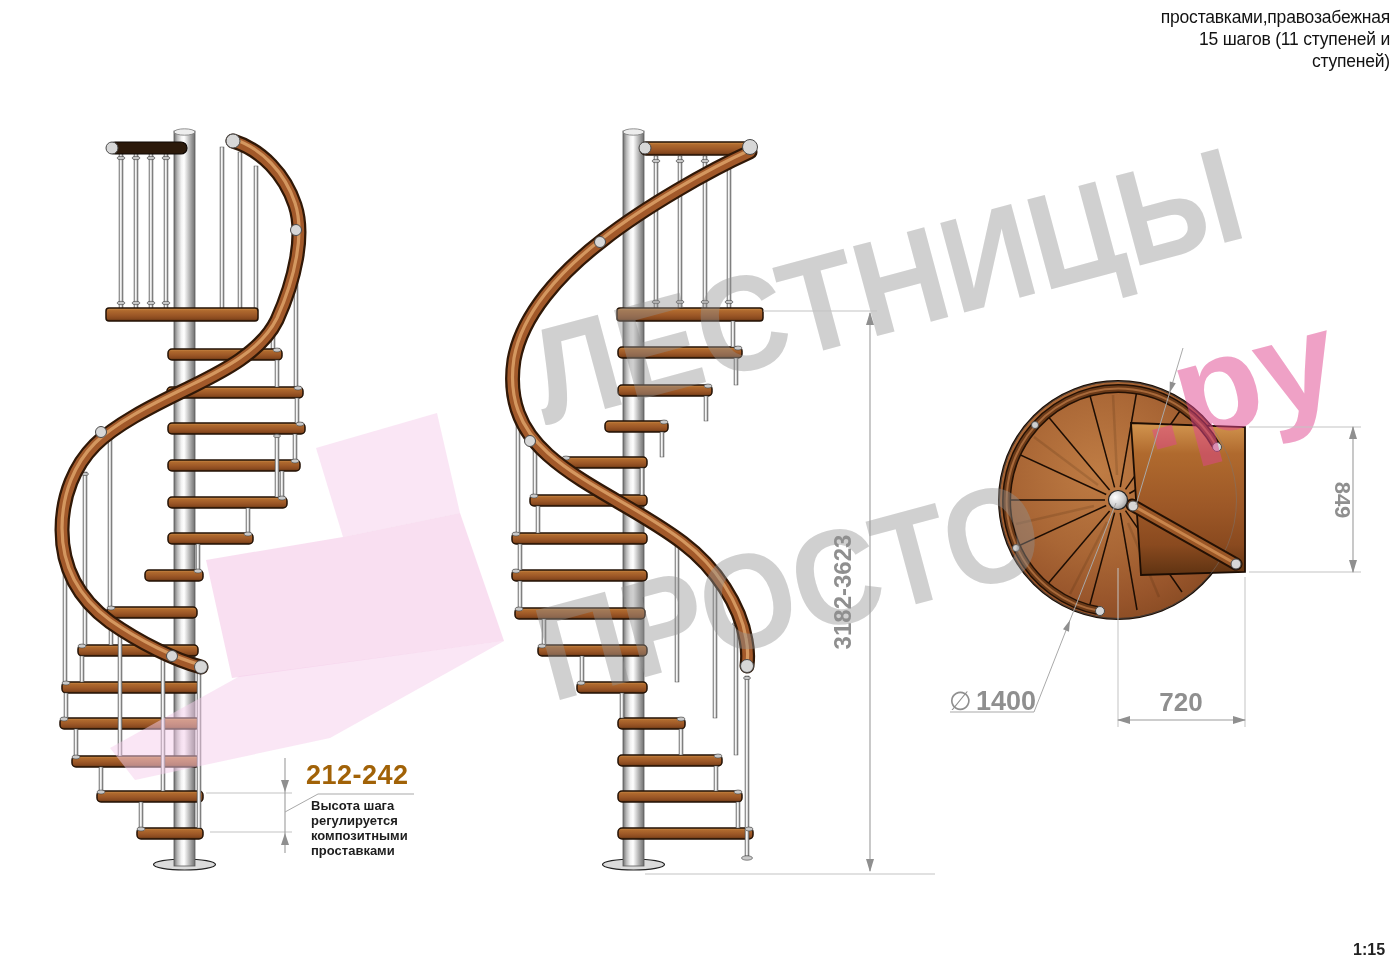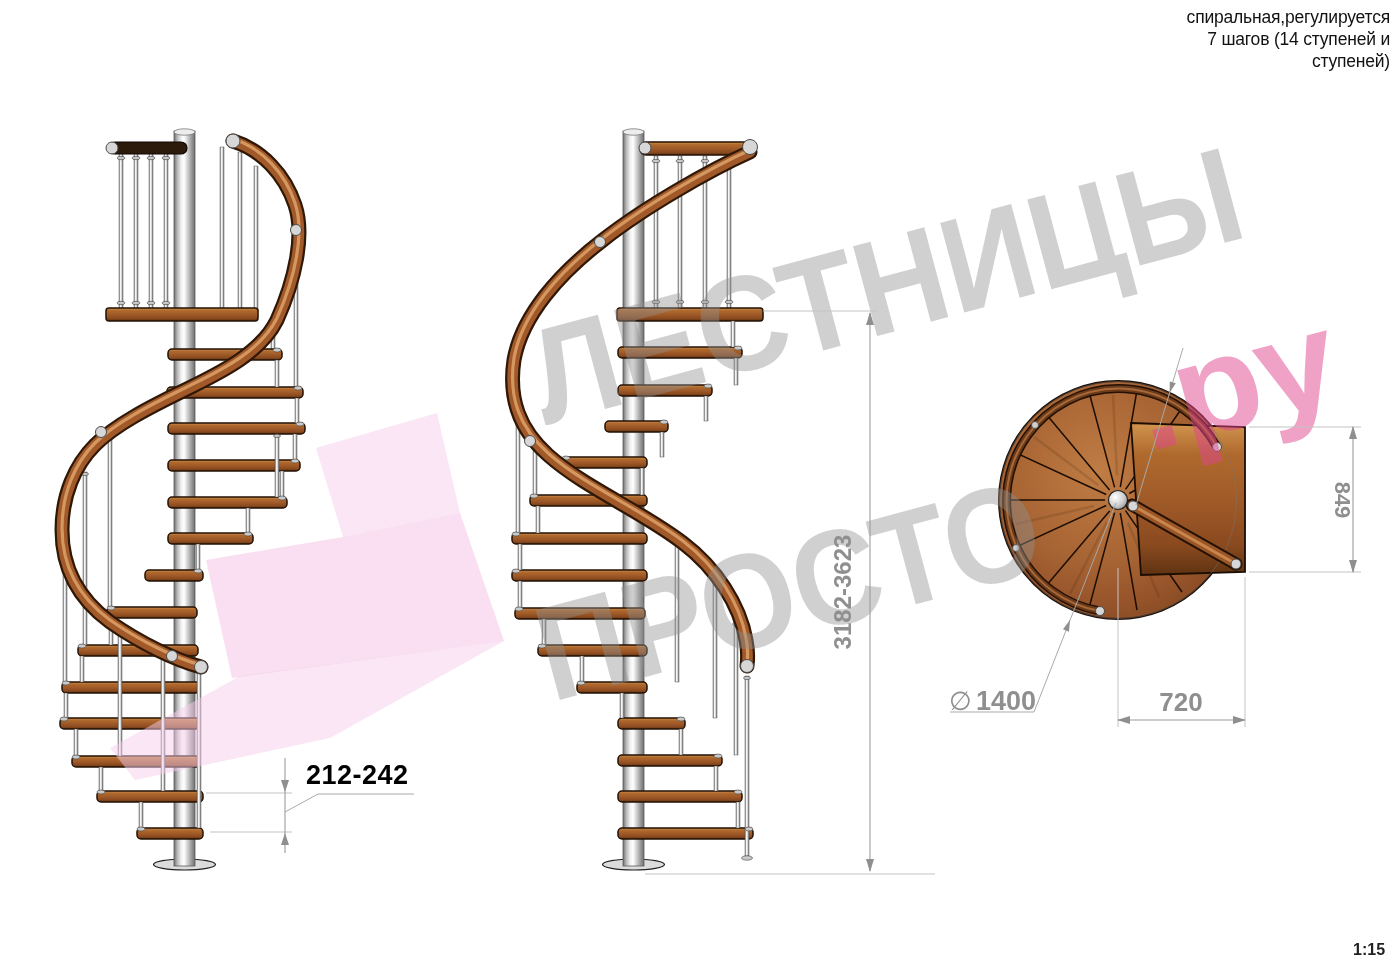--- a/index.html
+++ b/index.html
@@ -22,21 +22,21 @@
   .extline{stroke:#c3c3c3;stroke-width:1;fill:none;}
   .leader{stroke:#a9a9a9;stroke-width:1;fill:none;}
   .arrow{fill:#8f8f8f;stroke:none;}
   .dimtext{fill:#8f8f8f;font-weight:bold;font-family:"Liberation Sans",sans-serif;}
   .wmtext{font-weight:bold;font-family:"Liberation Sans",sans-serif;}
 
   
   .title-block{position:absolute;right:10px;top:6px;text-align:right;color:#121212;
                font-size:17.5px;line-height:22px;letter-spacing:-.2px;}
   .step-dim-value{position:absolute;left:306px;top:760px;font-size:27px;font-weight:bold;
-                  color:#000000;letter-spacing:.5px;}
+                  color:#a16207;letter-spacing:.5px;}
   .step-dim-note{position:absolute;left:311px;top:798px;font-size:13px;line-height:15px;
                  font-weight:bold;color:#1d1d1d;}
   .step-dim-note span{display:block;}
   .scale-label{position:absolute;left:1353px;top:941px;font-size:16px;font-weight:bold;color:#222;}
 </style>
 </head>
 <body>
 
 <div class="canvas">
 
@@ -365,22 +365,28 @@
 
     <text class="dimtext" x="851" y="592" font-size="24" text-anchor="middle" transform="rotate(-90 851 592)">3182-3623</text>
     <text class="dimtext" x="1335" y="500" font-size="22" text-anchor="middle" transform="rotate(90 1335 500)">849</text>
     <text class="dimtext" x="1181" y="711" font-size="26" text-anchor="middle">720</text>
     <text x="949" y="710" font-size="26" font-style="italic" fill="#8f8f8f" font-family="DejaVu Sans, Liberation Sans, sans-serif">∅</text>
     <text class="dimtext" x="976" y="710" font-size="27">1400</text>
   </g>
 </svg>
 
   <div class="title-block">
-    <div>спиральная,регулируется</div>
-    <div>7 шагов (14 ступеней и</div>
+    <div>проставками,правозабежная</div>
+    <div>15 шагов (11 ступеней и</div>
     <div>ступеней)</div>
   </div>
 
   <div class="step-dim-value">212-242</div>
 
+  <div class="step-dim-note">
+    <span>Высота шага</span>
+    <span>регулируется</span>
+    <span>композитными</span>
+    <span>проставками</span>
+  </div>
 
   <div class="scale-label">1:15</div>
 </div>
 
 </body></html>

